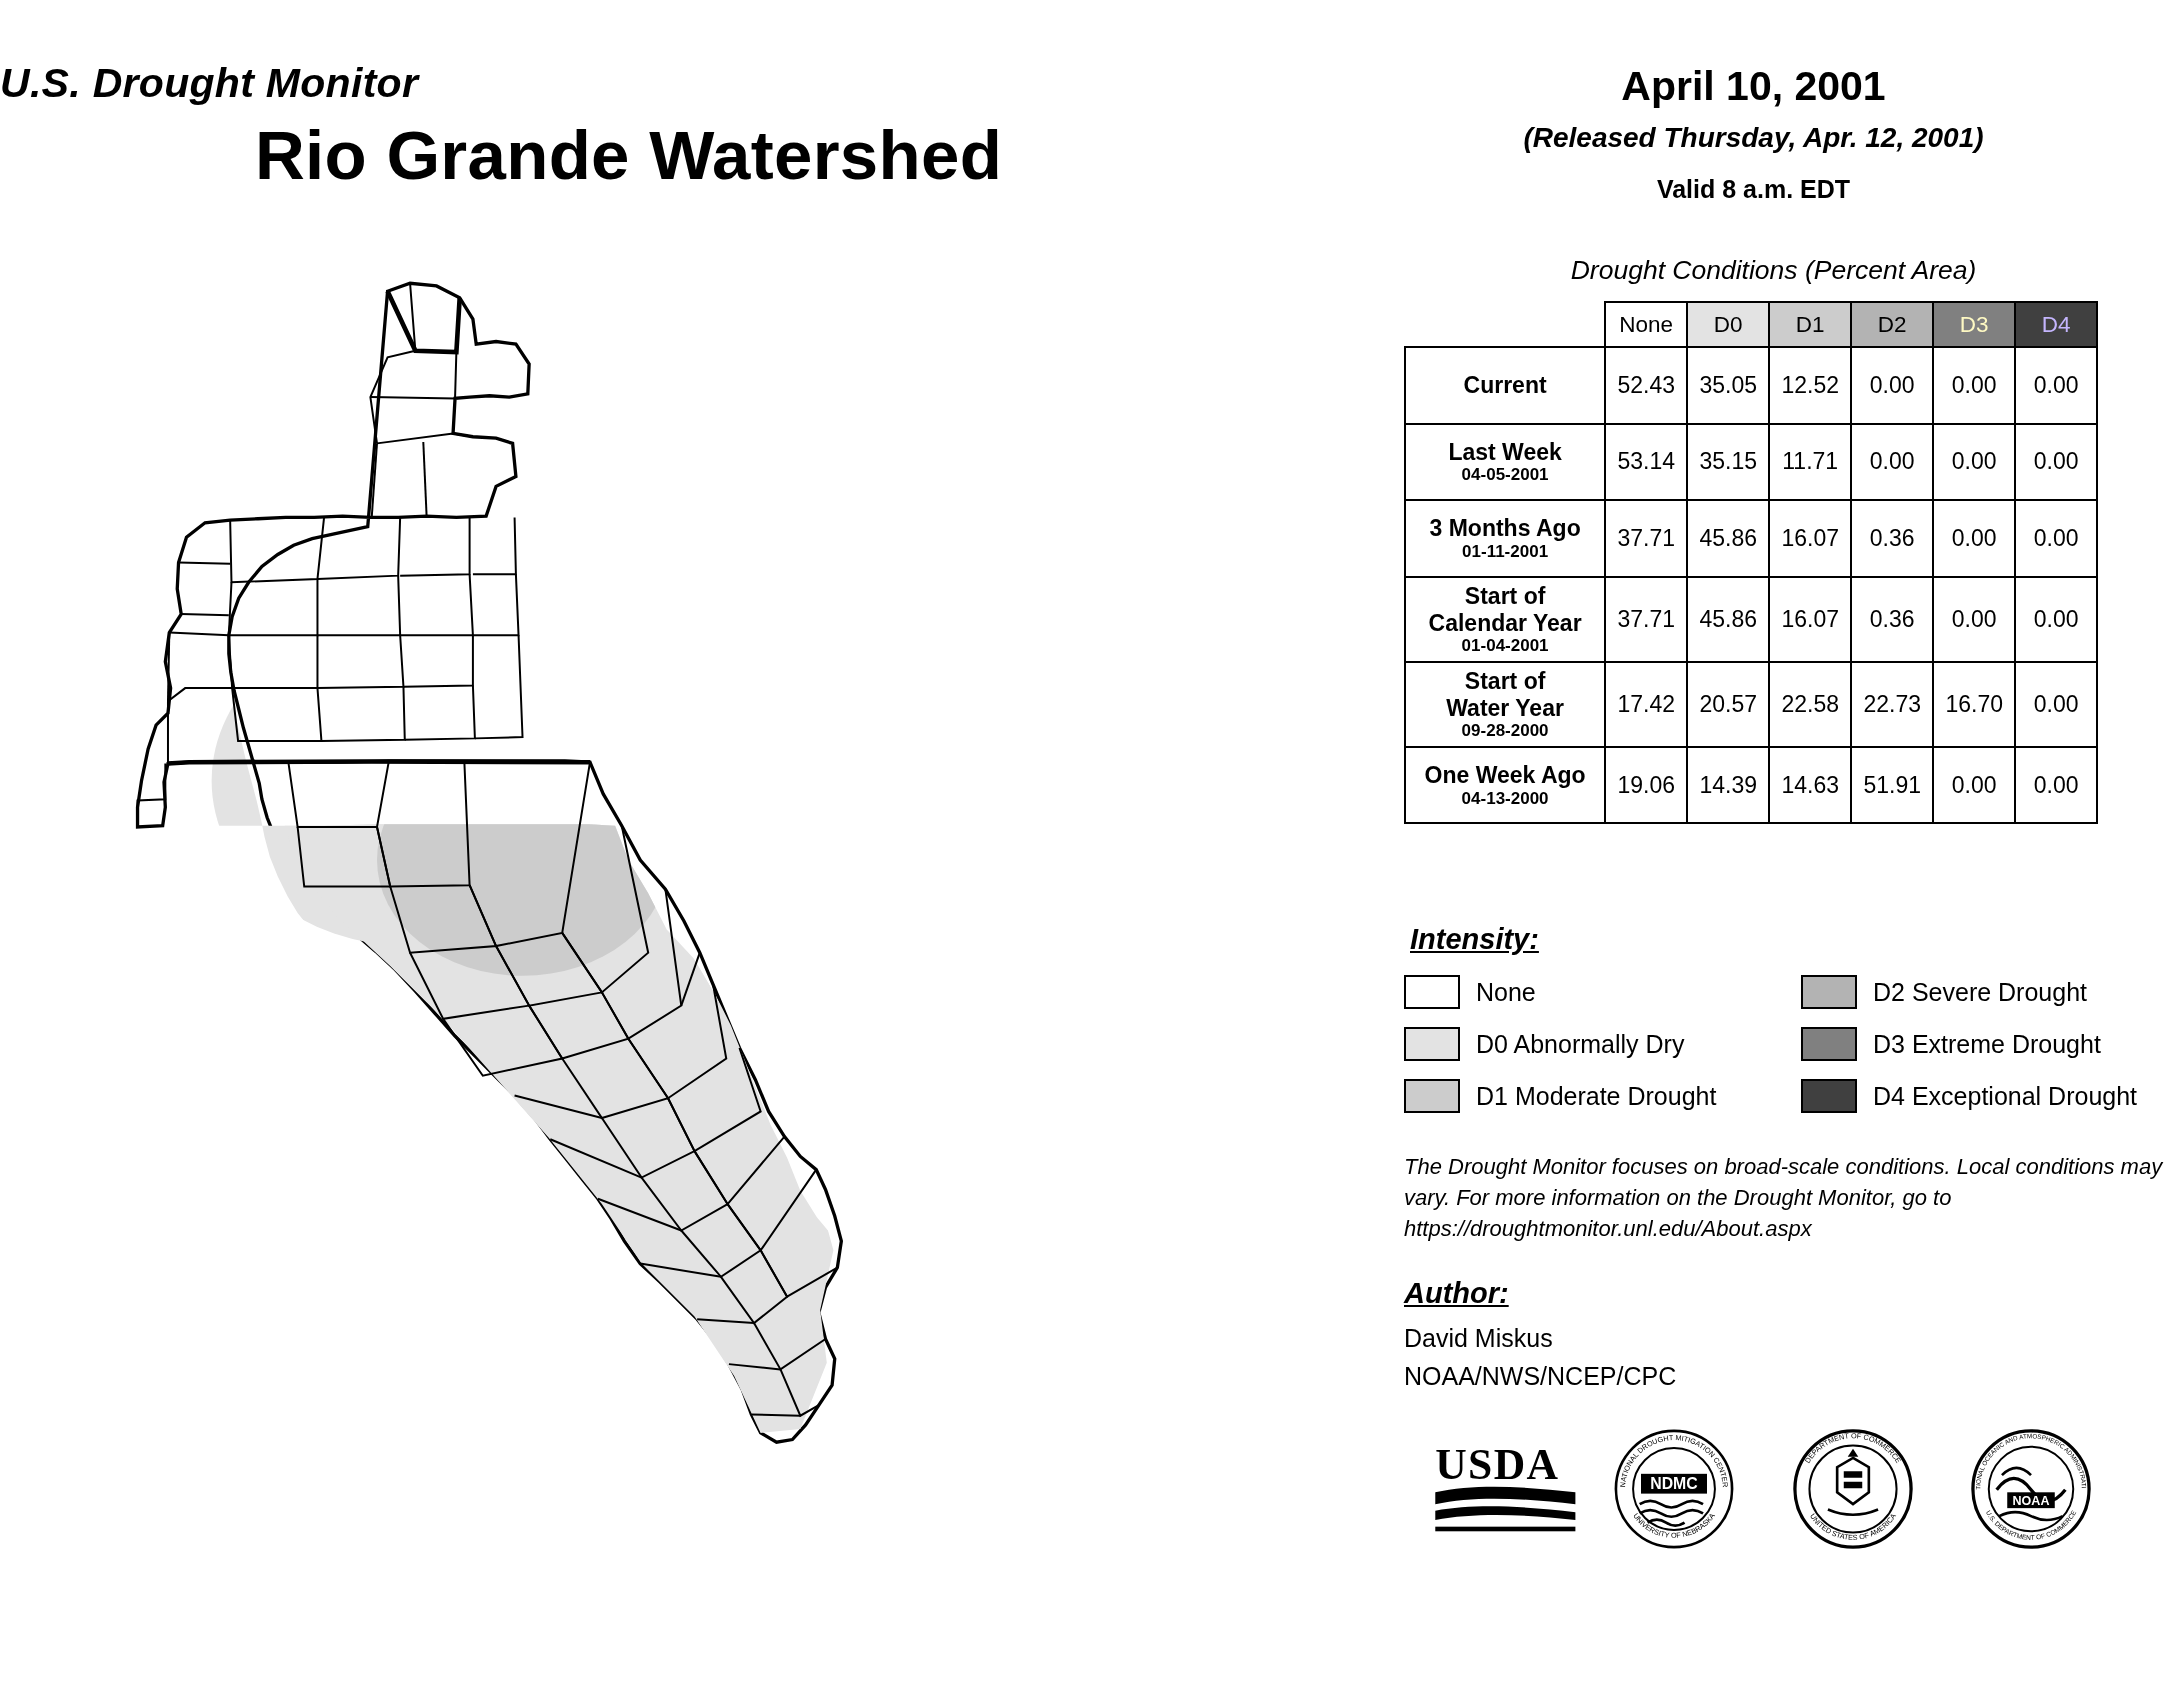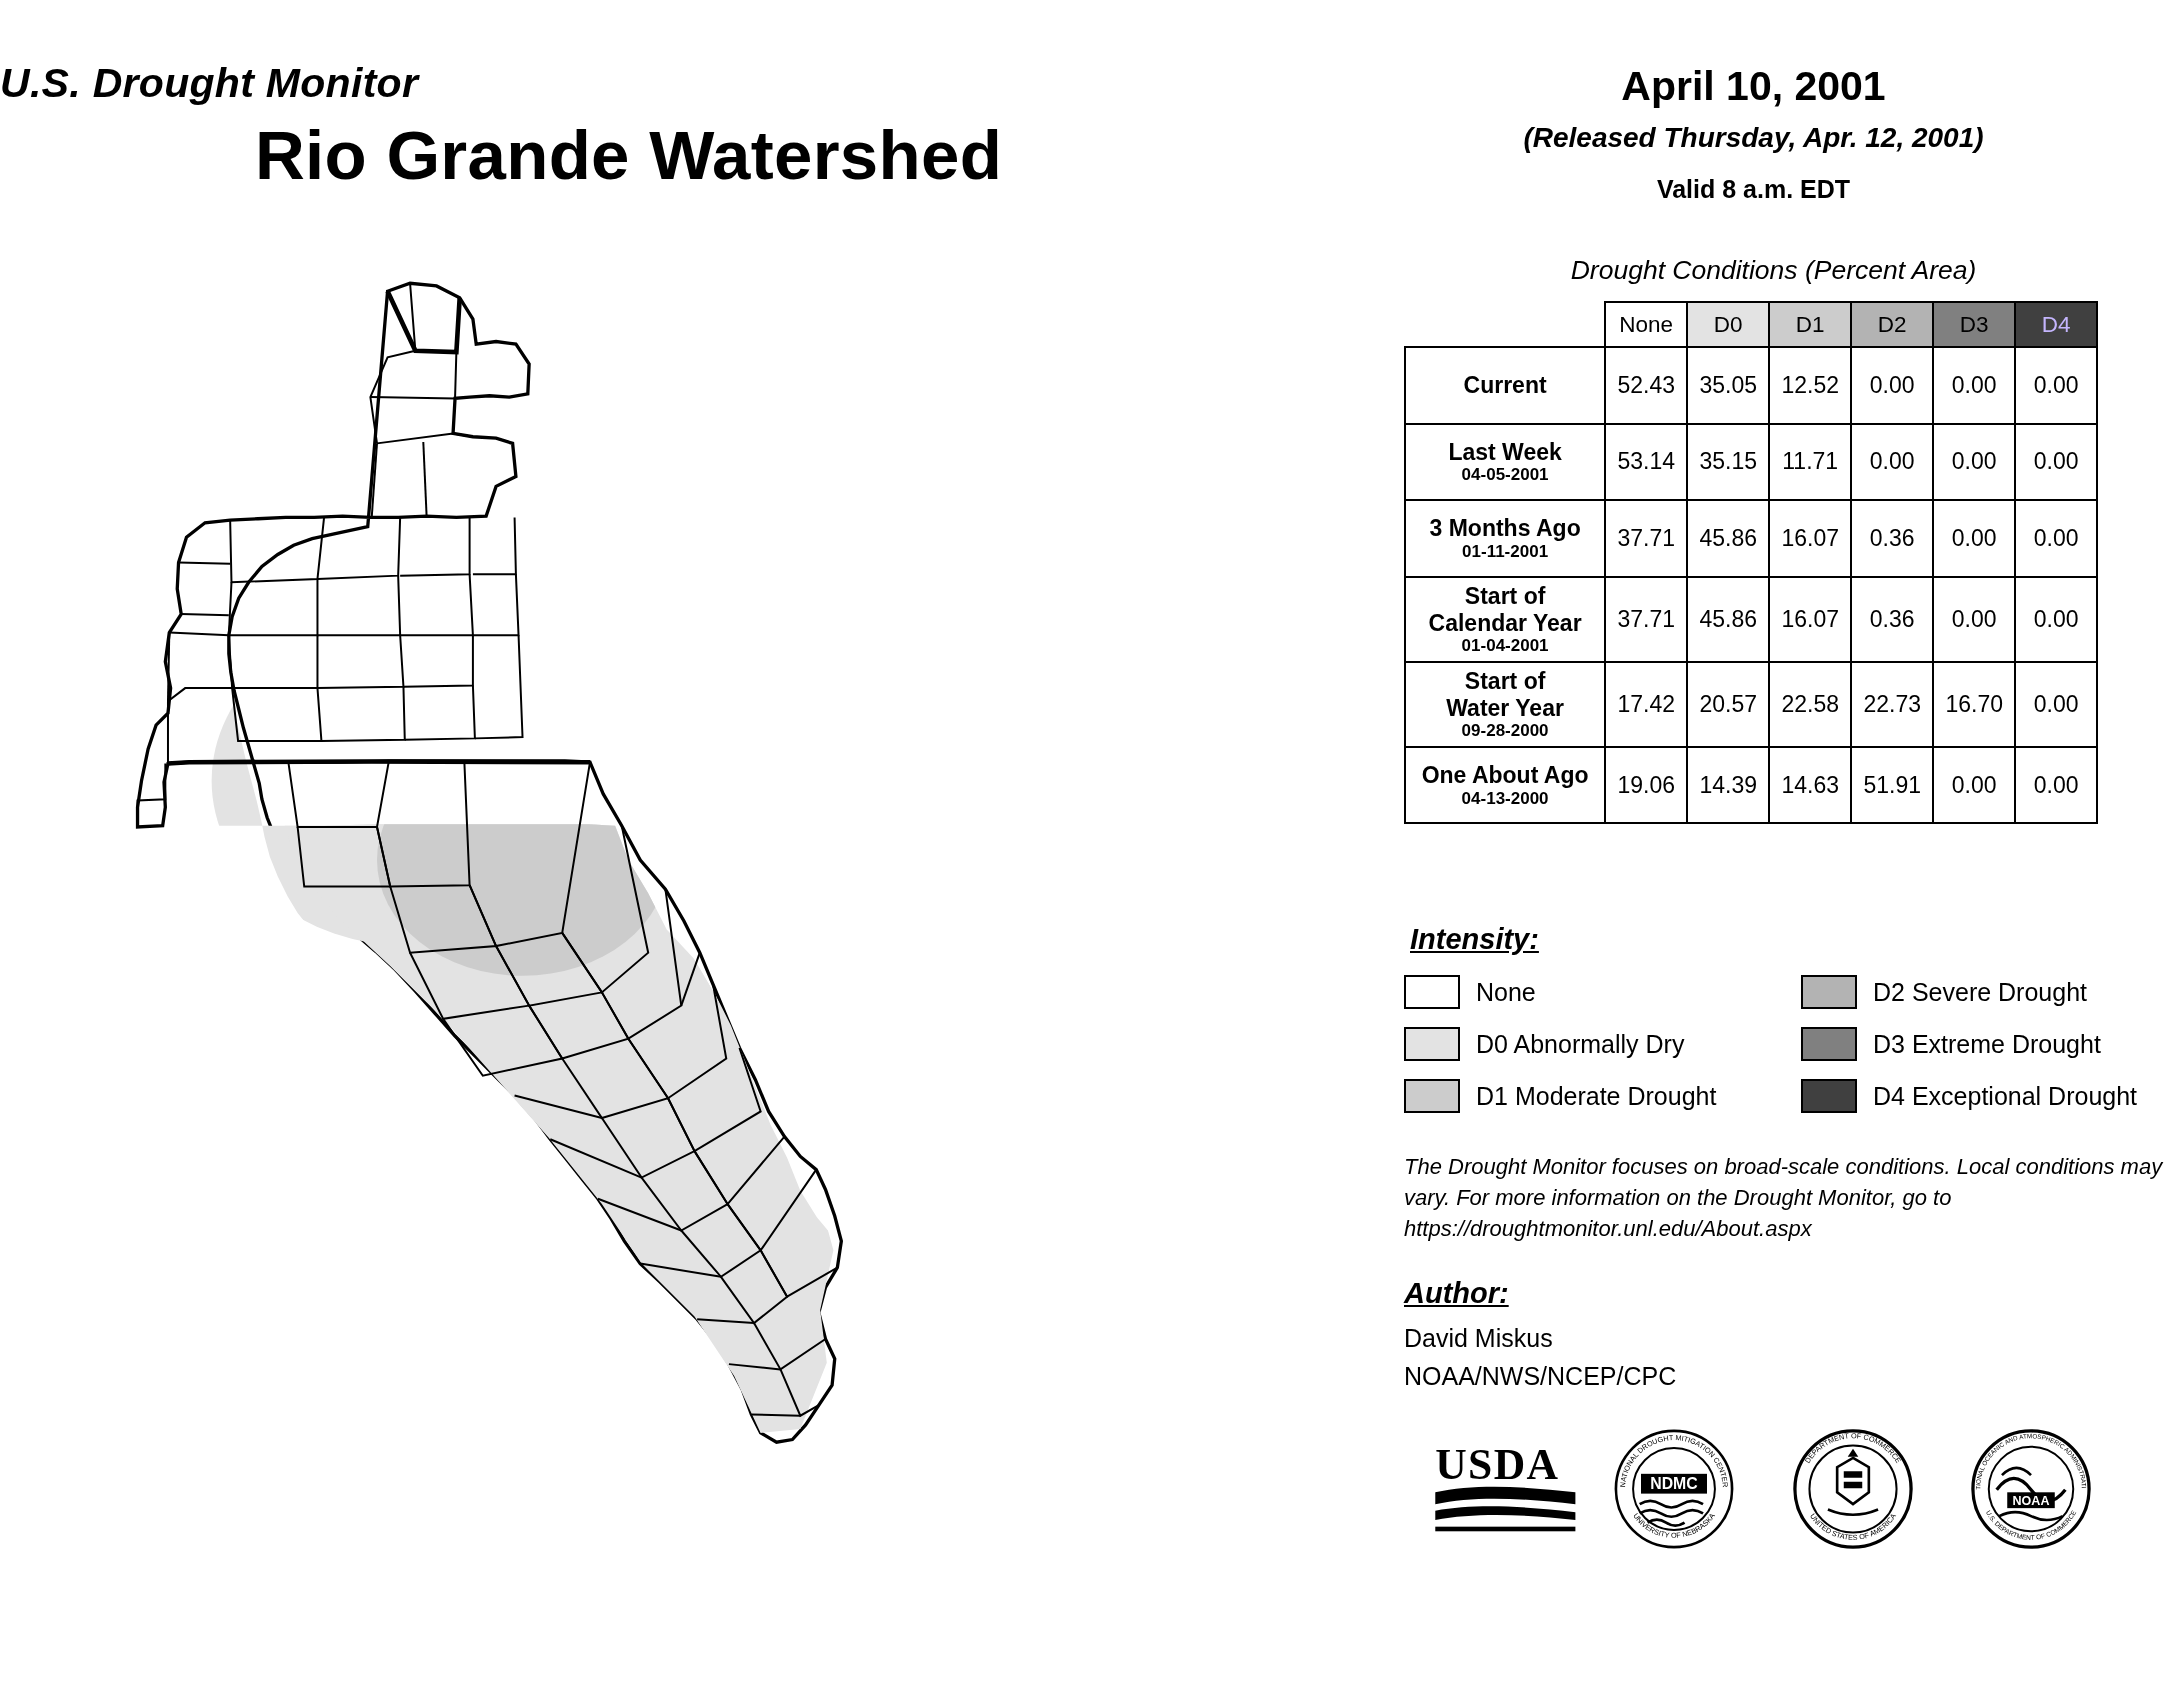--- a/index.html
+++ b/index.html
@@ -137,21 +137,21 @@
     height: 64px;
     font-size: 23px;
   }
   .rh-title { font-weight: bold; font-size: 23px; display:block; }
   .rh-date  { font-weight: bold; font-size: 17px; display:block; }
 
   .hdr-none { background:#ffffff; }
   .hdr-d0 { background:#e3e3e3; }
   .hdr-d1 { background:#cccccc; }
   .hdr-d2 { background:#b3b3b3; }
-  .hdr-d3 { background:#808080; color:#000000; }
+  .hdr-d3 { background:#808080; color:#fef9c3; }
   .hdr-d4 { background:#404040; color:#c4b5fd; }
 
   .intensity-title {
     position: absolute;
     top: 923px;
     left: 41px;
     font-size: 29px;
     font-style: italic;
     font-weight: bold;
     text-decoration: underline;
@@ -445,21 +445,21 @@
           </td>
           <td>17.42</td>
           <td>20.57</td>
           <td>22.58</td>
           <td>22.73</td>
           <td>16.70</td>
           <td>0.00</td>
         </tr>
         <tr>
           <td class="rowhdr">
-            <span class="rh-title">One About Ago</span>
+            <span class="rh-title">One Week Ago</span>
             <span class="rh-date">04-13-2000</span>
           </td>
           <td>19.06</td>
           <td>14.39</td>
           <td>14.63</td>
           <td>51.91</td>
           <td>0.00</td>
           <td>0.00</td>
         </tr>
       </tbody>

